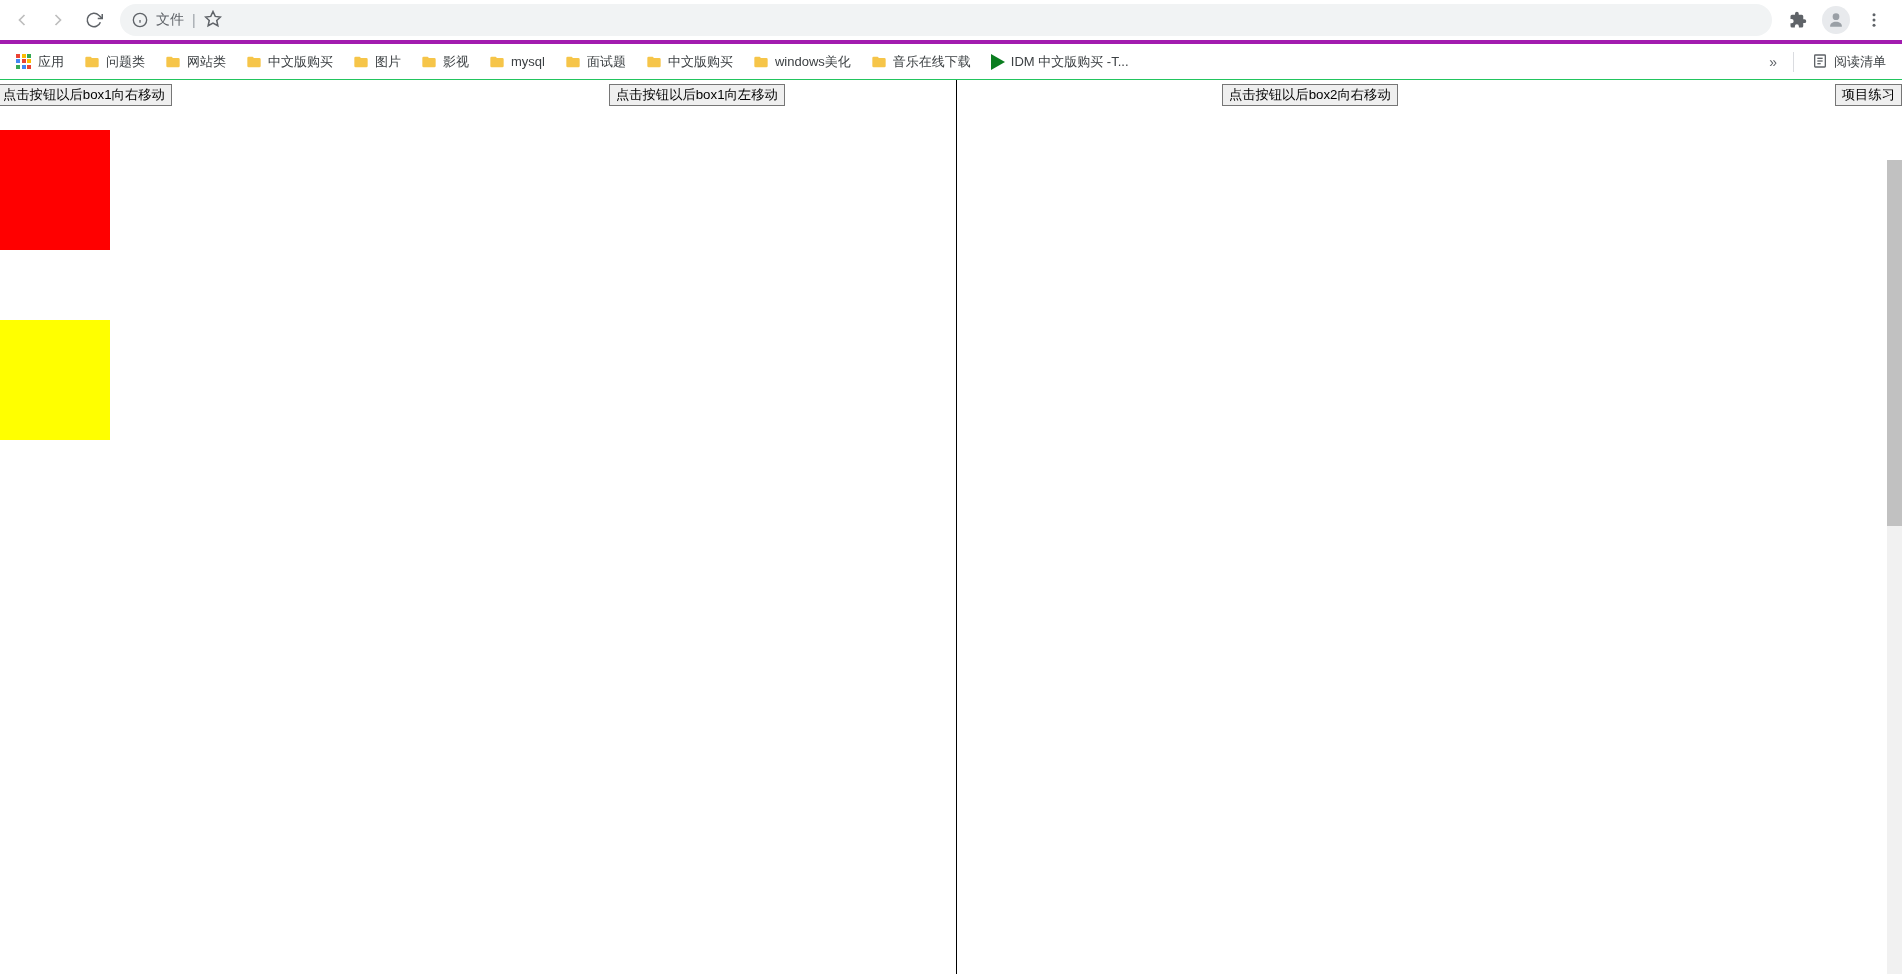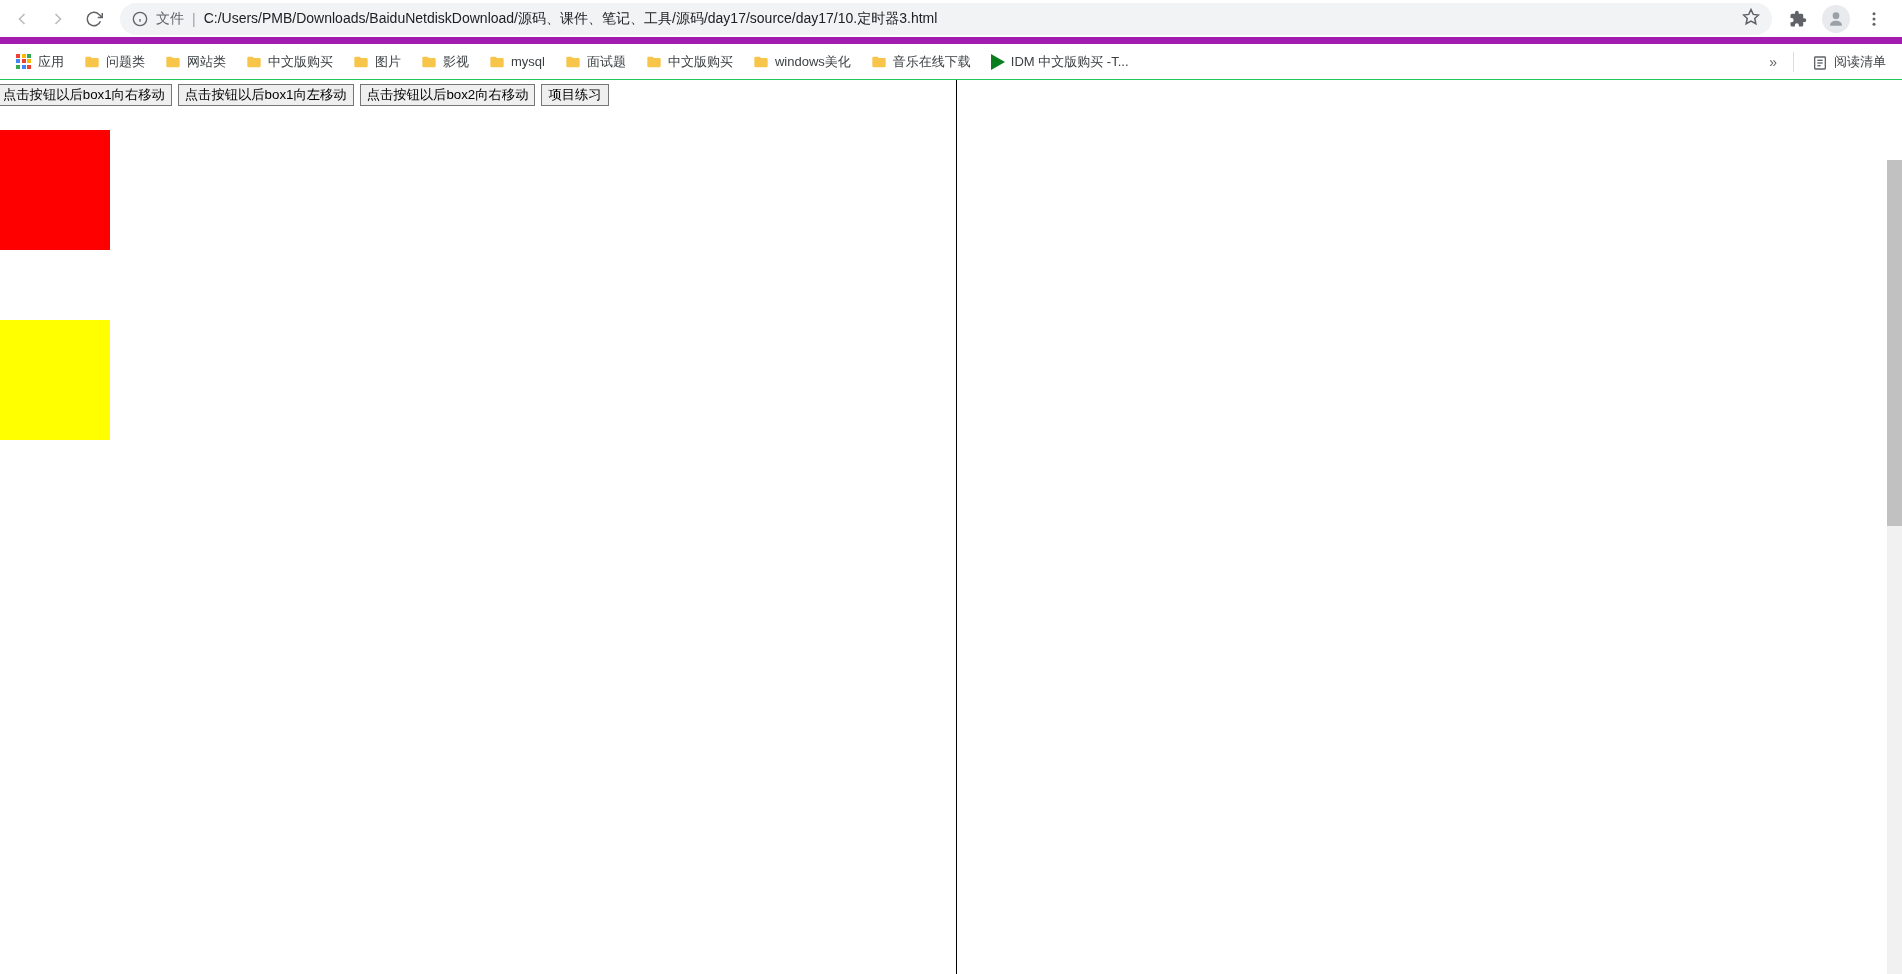--- a/index.html
+++ b/index.html
@@ -12,21 +12,21 @@
       font-size: 13px;
       background: #fff;
       overflow: hidden;
     }
     .chrome-toolbar {
       height: 44px;
       display: flex;
       align-items: center;
       padding: 0 6px;
       gap: 4px;
-      border-bottom: 7px solid #a21caf;
+      border-bottom: 4px solid #a21caf;
     }
     .nav-btn {
       width: 32px;
       height: 32px;
       display: flex;
       align-items: center;
       justify-content: center;
       color: #5f6368;
       border-radius: 50%;
       cursor: pointer;
@@ -151,35 +151,36 @@
       font-size: 14px;
       padding: 0 6px;
     }
     .bm-sep {
       width: 1px;
       height: 20px;
       background: #dadce0;
     }
     .reading-list {
       display: flex;
-      align-items: flex-end;
+      align-items: flex-start;
       gap: 6px;
       padding: 4px 8px;
       cursor: pointer;
       color: #3c4043;
     }
     .page-content {
       position: relative;
       height: calc(974px - 44px - 36px);
       overflow: hidden;
     }
     .btn-row {
       padding: 4px 0 4px 0;
       display: flex;
       gap: 6px;
+      justify-content: space-between;
     }
     .html-btn {
       font-family: Arial, sans-serif;
       font-size: 13.3px;
       padding: 1px 6px;
       background: #efefef;
       border: 1px solid #767676;
       cursor: pointer;
     }
     .box1 {
@@ -246,21 +247,20 @@
   <div class="address-bar">
     <span class="info-icon">
       <svg width="16" height="16" viewBox="0 0 24 24" fill="none" stroke="currentColor" stroke-width="2">
           <circle cx="12" cy="12" r="10"></circle>
           <line x1="12" y1="8" x2="12" y2="8"></line>
           <line x1="12" y1="12" x2="12" y2="16"></line>
         </svg>
     </span>
     <span class="file-label">文件</span>
     <span class="sep">|</span>
-    <span class="url">C:/Users/PMB/Downloads/BaiduNetdiskDownload/源码、课件、笔记、工具/源码/day17/source/day17/10.定时器3.html</span>
     <span style="color:#5f6368">
       <svg width="18" height="18" viewBox="0 0 24 24" fill="none" stroke="currentColor" stroke-width="2">
           <polygon points="12 2 15 8.5 22 9.3 17 14 18.5 21 12 17.5 5.5 21 7 14 2 9.3 9 8.5 12 2"></polygon>
         </svg>
     </span>
   </div>
   <div class="toolbar-right">
     <div class="icon-btn">
       <svg width="18" height="18" viewBox="0 0 24 24" fill="currentColor">
           <path d="M20.5 11H19V7a2 2 0 0 0-2-2h-4V3.5a2.5 2.5 0 0 0-5 0V5H4a2 2 0 0 0-2 2v3.8h1.5a2.7 2.7 0 0 1 0 5.4H2V20a2 2 0 0 0 2 2h3.8v-1.5a2.7 2.7 0 0 1 5.4 0V22H17a2 2 0 0 0 2-2v-4h1.5a2.5 2.5 0 0 0 0-5z"></path>

